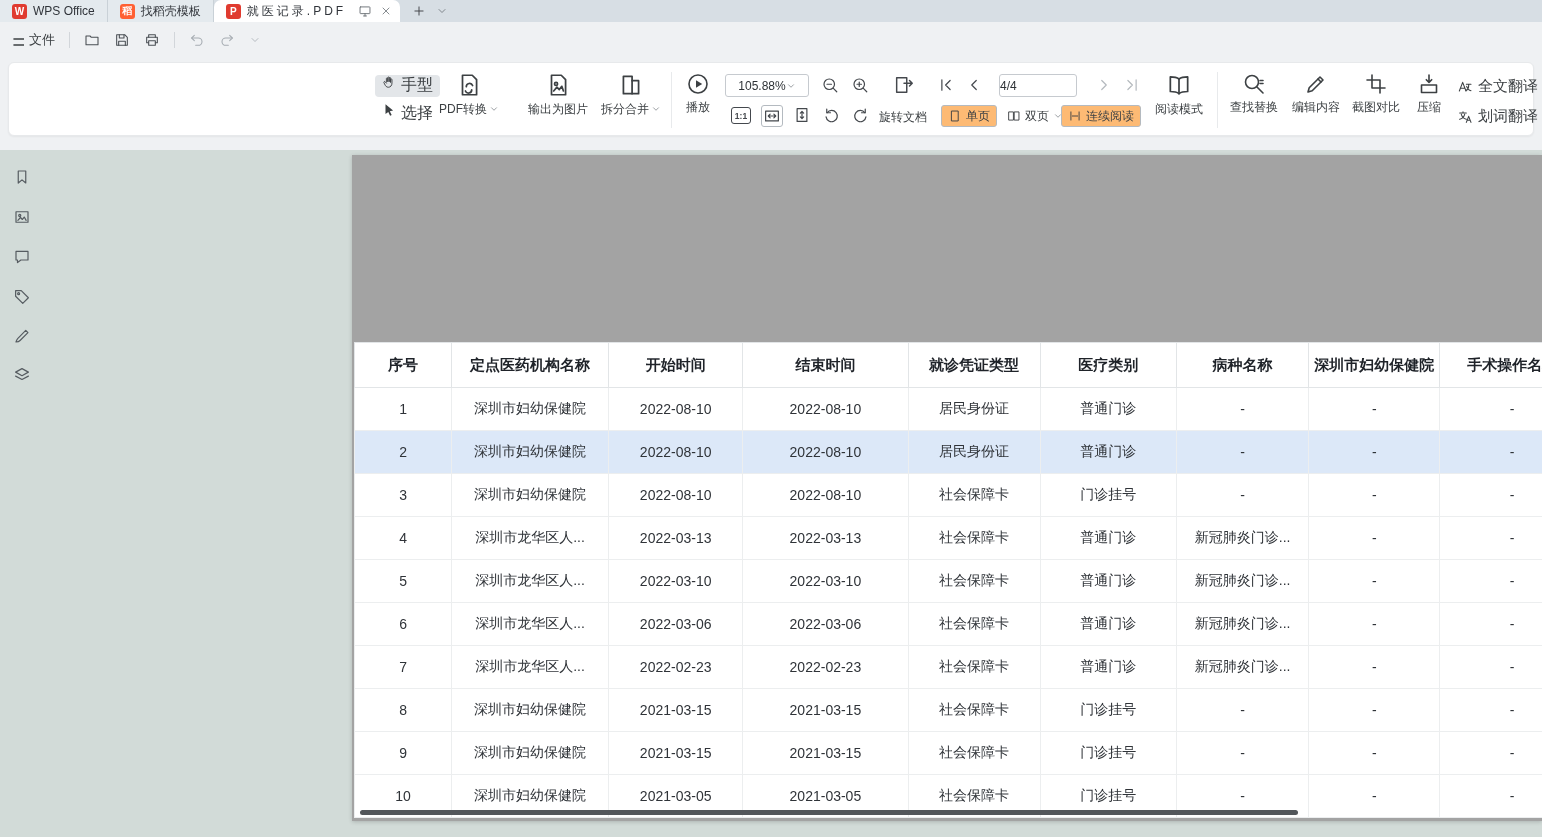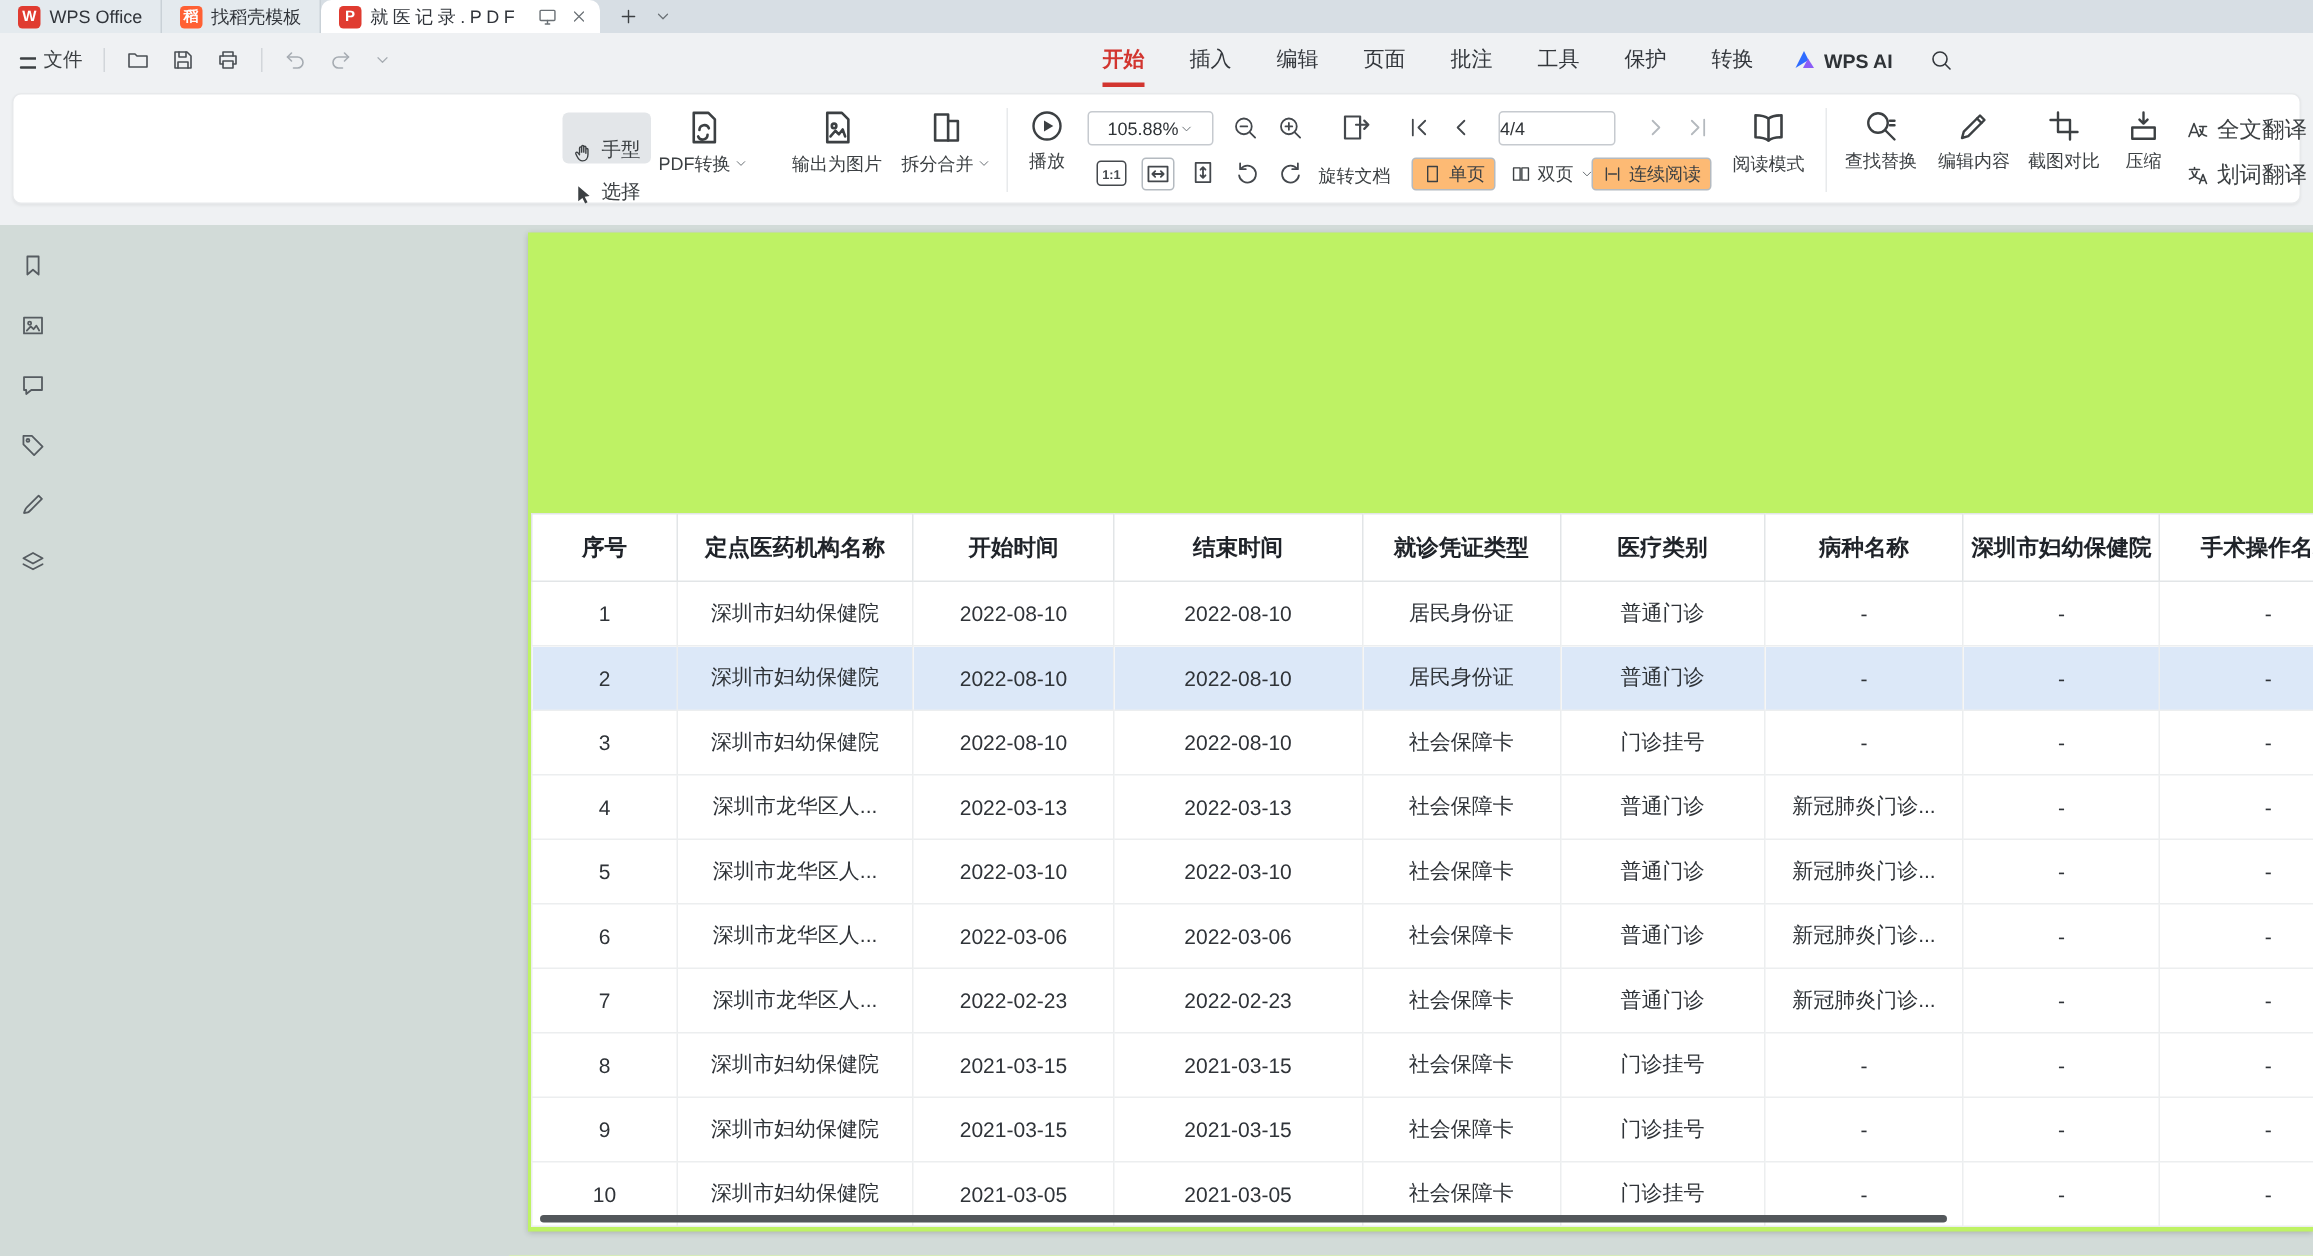--- a/index.html
+++ b/index.html
@@ -29,39 +29,39 @@
   .miconbtn.disabled{color:#a6acb2}
   .menutabs{position:absolute;left:735px;top:0;height:36px;display:flex;align-items:center;gap:30px;font-size:14px;color:#33373c}
   .mtab{cursor:pointer;height:36px;display:flex;align-items:center;white-space:nowrap}
   .mtab.active{color:var(--accent,#d2352f);font-weight:bold;border-bottom:3px solid var(--accent,#d2352f);padding-top:3px}
   .wpsai{display:flex;align-items:center;gap:5px;margin-left:-4px;cursor:pointer;font-size:13px;font-weight:bold;color:#2f3337}
   .menusearch{margin-left:-6px;cursor:pointer;color:#33373c}
 
   
   .toolcard{position:absolute;top:62px;left:8px;width:1526px;height:74px;background:#fff;border:1px solid #e7e9eb;border-radius:6px;box-shadow:0 1px 2px rgba(0,0,0,.05)}
   .toolcard .vdiv{position:absolute;top:9px;width:1px;height:56px;background:#e8eaec}
-  .hbtn{position:absolute;display:flex;align-items:flex-end;gap:5px;font-size:13px;color:#3c4043;cursor:pointer;height:34px;padding:0 7px;border-radius:4px;white-space:nowrap}
+  .hbtn{position:absolute;display:flex;align-items:flex-start;gap:5px;font-size:16px;color:#3c4043;cursor:pointer;height:22px;padding:0 7px;border-radius:4px;white-space:nowrap}
   .hbtn.activepill{background:#e3e6e9}
   .vbtn{position:absolute;display:flex;flex-direction:column;align-items:center;gap:5px;color:#3c4043;cursor:pointer;top:9px}
   .vbtn .lbl{font-size:12px;white-space:nowrap;display:flex;align-items:center;gap:2px;line-height:12px}
   .chevsm{width:10px;height:10px;color:#6a7075}
   .boxfield{position:absolute;height:23px;background:#fff;border:1px solid #c6cacf;border-radius:3px;display:flex;align-items:center;font-size:12px;color:#2f3337;cursor:pointer}
   .ibtn{position:absolute;cursor:pointer;color:#44484d;display:flex;align-items:flex-end;justify-content:center}
   .ibtn.disabled{color:#b4b9be;cursor:default}
   .ibtn.selbox{border:1px solid #b4bac0;border-radius:3px;padding:1px;background:#fff}
   .togglebtn{position:absolute;top:42px;height:22px;display:flex;align-items:center;gap:4px;font-size:12px;color:#3c4043;cursor:pointer;padding:0 6px;white-space:nowrap}
   .togglebtn.bordered{border:1px solid #b4bac0;border-radius:3px;background:#fdba74}
   .rowlabel{position:absolute;font-size:12px;color:#3c4043;white-space:nowrap;cursor:pointer}
   .transrow{position:absolute;display:flex;align-items:center;gap:5px;font-size:15px;color:#3c4043;cursor:pointer;white-space:nowrap}
   .onetoone{font-size:8.5px;font-weight:bold;border:1.4px solid currentColor;border-radius:3px;width:20px;height:17px;display:flex;align-items:center;justify-content:center}
 
   
   .docarea{position:absolute;top:150px;left:0;width:1542px;height:687px;background:#d2dbd8}
   .side-icon{position:absolute;left:13px;color:#565c61;cursor:pointer}
-  .page{position:absolute;left:352px;top:5px;width:1190px;height:666px;background:#bef264;box-shadow:0 1px 4px rgba(0,0,0,.18);overflow:hidden}
+  .page{position:absolute;left:352px;top:5px;width:1190px;height:666px;background:#a3a3a3;box-shadow:0 1px 4px rgba(0,0,0,.18);overflow:hidden}
   .pdftable{position:absolute;left:2px;top:187px;border-collapse:collapse;table-layout:fixed;width:1231px;background:#fff}
   .pdftable th{height:45px;font-size:15px;font-weight:bold;color:#1f2329;border:1px solid #e2e5e7;text-align:center;background:#fff}
   .pdftable td{height:43px;font-size:14px;color:#2f3338;border:1px solid #eceeef;text-align:center;overflow:hidden;white-space:nowrap}
   .pdftable tr.hl td{background:var(--hl,#dce8f8)}
   .hscroll{position:absolute;left:8px;top:655px;width:938px;height:5px;background:#53575b;border-radius:3px;cursor:pointer}
 </style>
 </head>
 <body>
 
 <svg width="0" height="0" style="position:absolute" aria-hidden="true">
@@ -291,42 +291,20 @@
         </svg>
       </span>
     <span class="miconbtn disabled">
         <svg class="ic i16">
           <use href="#ic-redo"></use>
         </svg>
       </span>
     <span class="miconbtn disabled">
         <svg class="ic i12">
           <use href="#ic-chev"></use>
-        </svg>
-      </span>
-  </div>
-  <div class="menutabs">
-    <span class="mtab active">开始</span>
-    <span class="mtab">插入</span>
-    <span class="mtab">编辑</span>
-    <span class="mtab">页面</span>
-    <span class="mtab">批注</span>
-    <span class="mtab">工具</span>
-    <span class="mtab">保护</span>
-    <span class="mtab">转换</span>
-    <span class="wpsai">
-      <svg class="i16" viewBox="0 0 24 24">
-          <path fill="#2e6bff" d="M3 20L11.5 3l4.5 9z"></path>
-          <path fill="#8b5cf6" d="M10.5 20l5-9.5L21.5 20z"></path>
-        </svg>
-      <span>WPS AI</span>
-    </span>
-    <span class="menusearch">
-        <svg class="ic i16">
-          <use href="#ic-search"></use>
         </svg>
       </span>
   </div>
 </div>
 
 <div class="toolcard">
 
   <div class="hbtn activepill" style="left:366px;top:12px">
     <svg class="ic i14">
         <use href="#ic-hand"></use>

